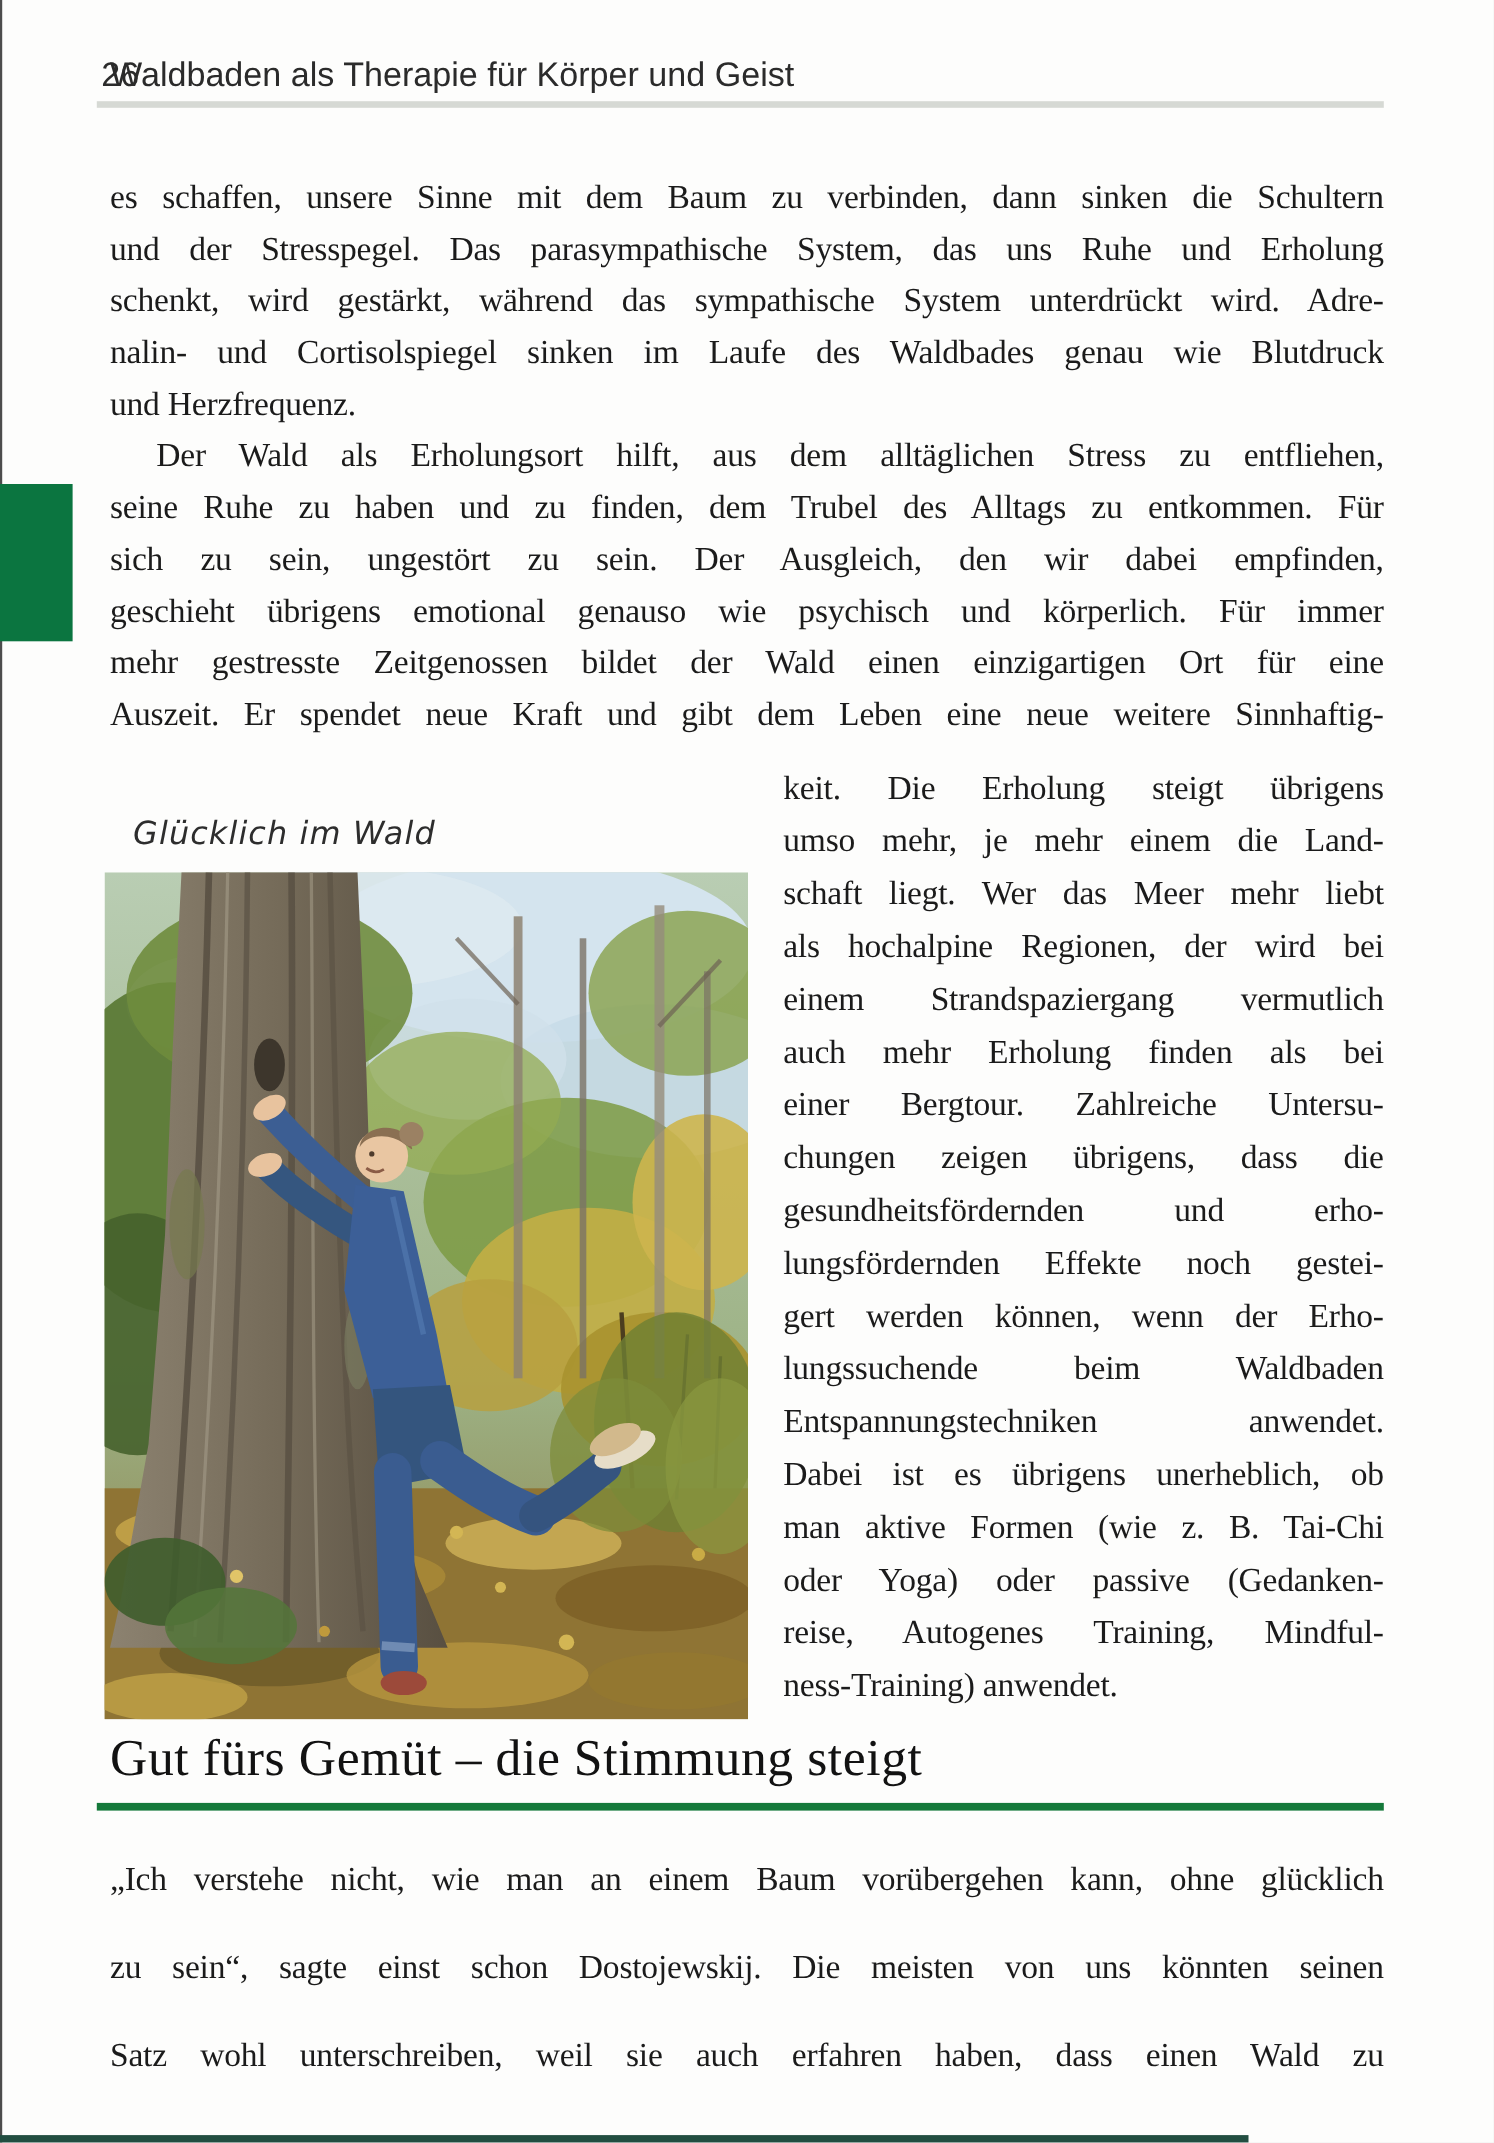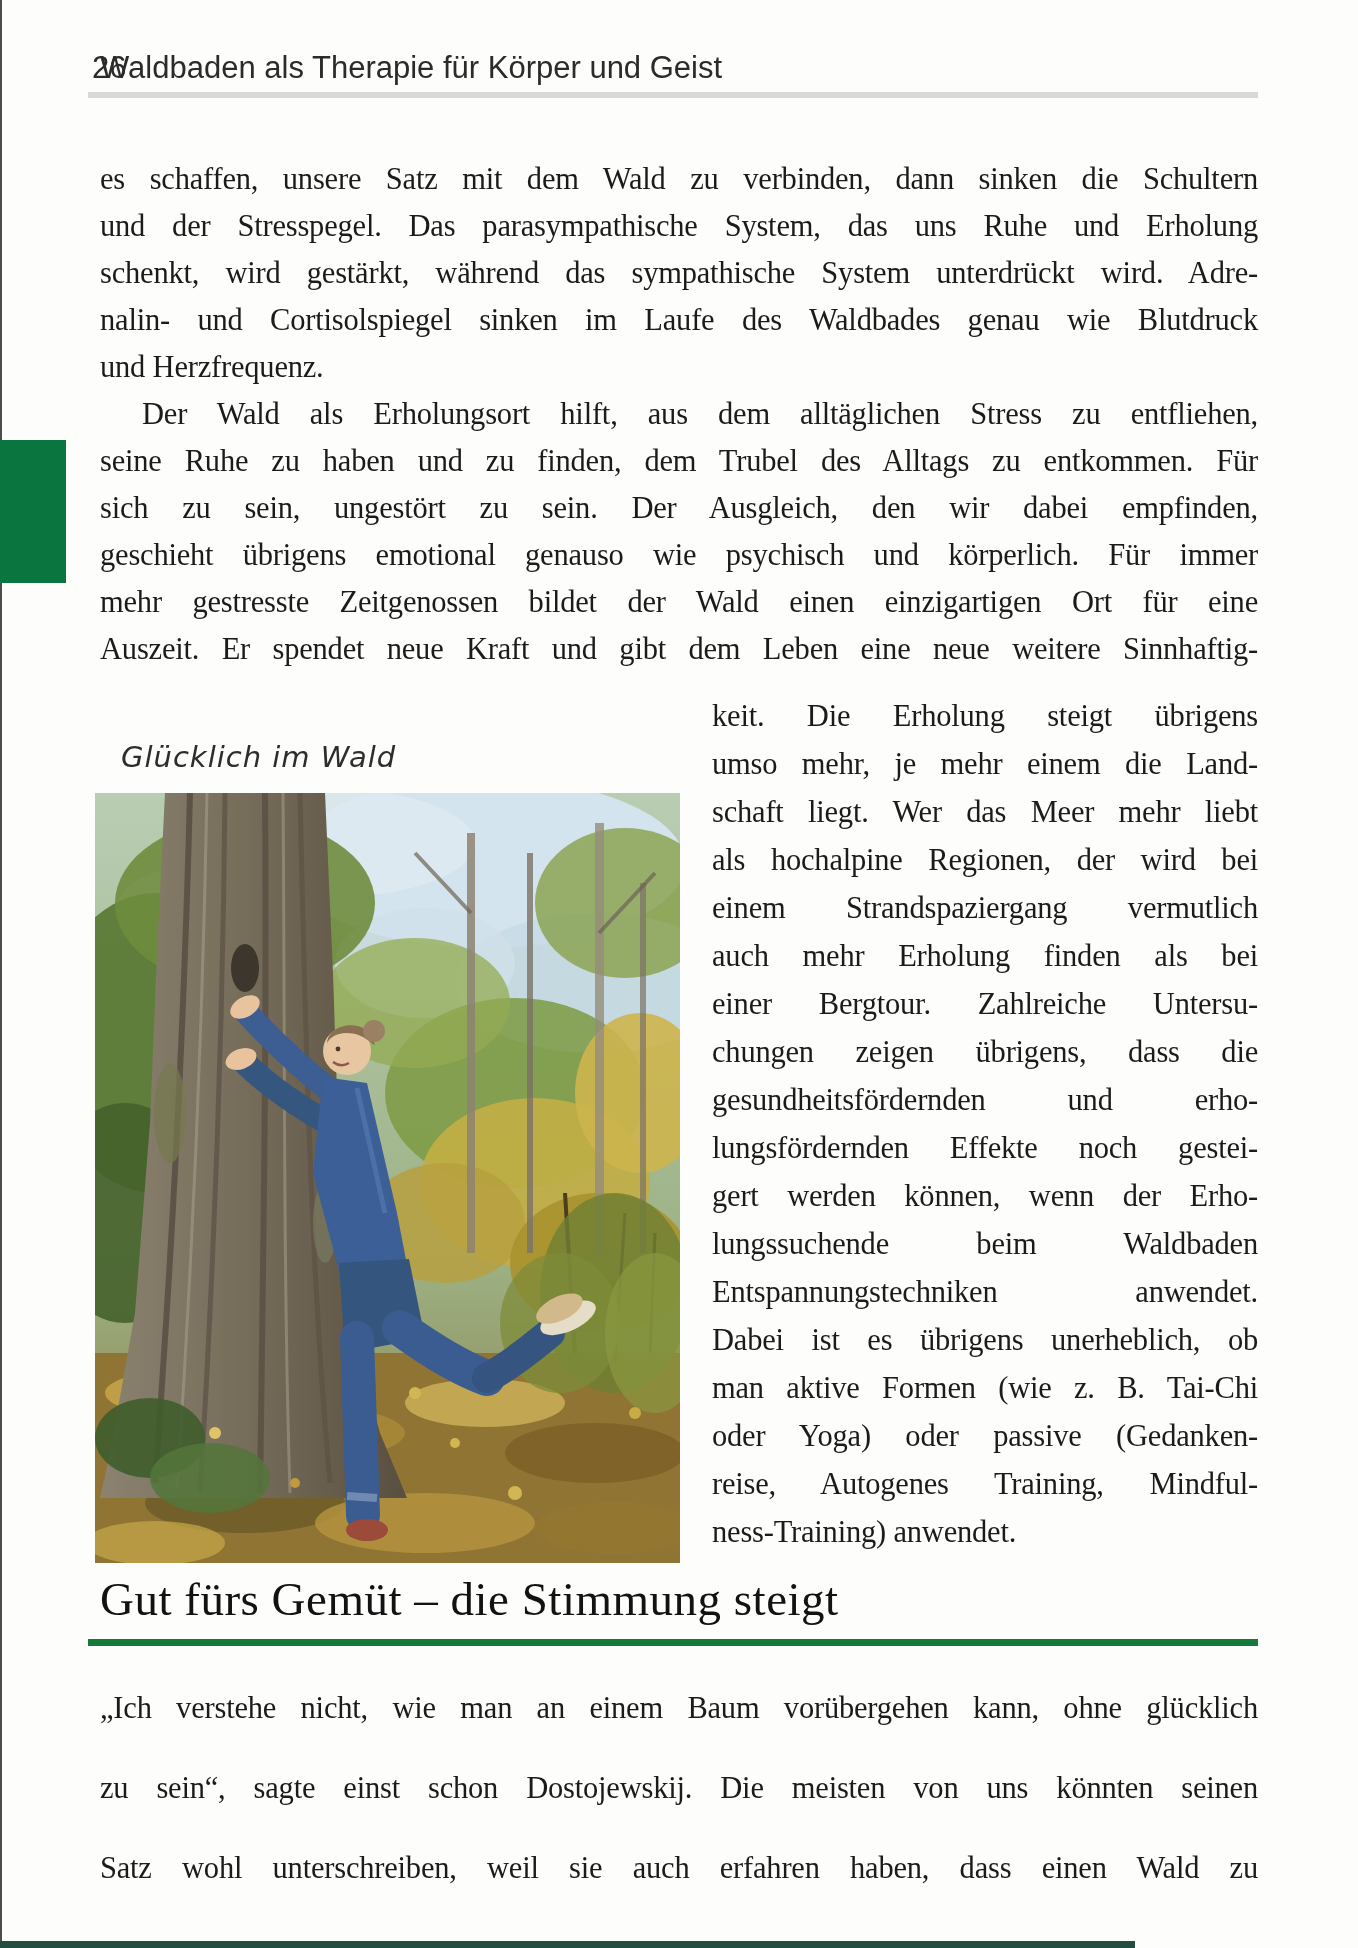--- a/index.html
+++ b/index.html
@@ -58,21 +58,21 @@
 
   <div class="abs edge-line"></div>
   <div class="abs green-block" style="background:#0b7540;"></div>
   <div class="abs footer-bar" style="background:#224e41;"></div>
 
   <div class="abs header-num">26</div>
   <div class="abs header-title">Waldbaden als Therapie für Körper und Geist</div>
   <div class="abs header-rule" style="background:#d6d9d4;"></div>
 
   <div class="abs para p1">
-      <div class="pline">es schaffen, unsere Satz mit dem Wald zu verbinden, dann sinken die Schultern</div>
+      <div class="pline">es schaffen, unsere Sinne mit dem Baum zu verbinden, dann sinken die Schultern</div>
       <div class="pline">und der Stresspegel. Das parasympathische System, das uns Ruhe und Erholung</div>
       <div class="pline">schenkt, wird gestärkt, während das sympathische System unterdrückt wird. Adre-</div>
       <div class="pline">nalin- und Cortisolspiegel sinken im Laufe des Waldbades genau wie Blutdruck</div>
       <div class="pline lastleft">und Herzfrequenz.</div>
     </div>
 
   <div class="abs para p2">
       <div class="pline indent">Der Wald als Erholungsort hilft, aus dem alltäglichen Stress zu entfliehen,</div>
       <div class="pline">seine Ruhe zu haben und zu finden, dem Trubel des Alltags zu entkommen. Für</div>
       <div class="pline">sich zu sein, ungestört zu sein. Der Ausgleich, den wir dabei empfinden,</div>

